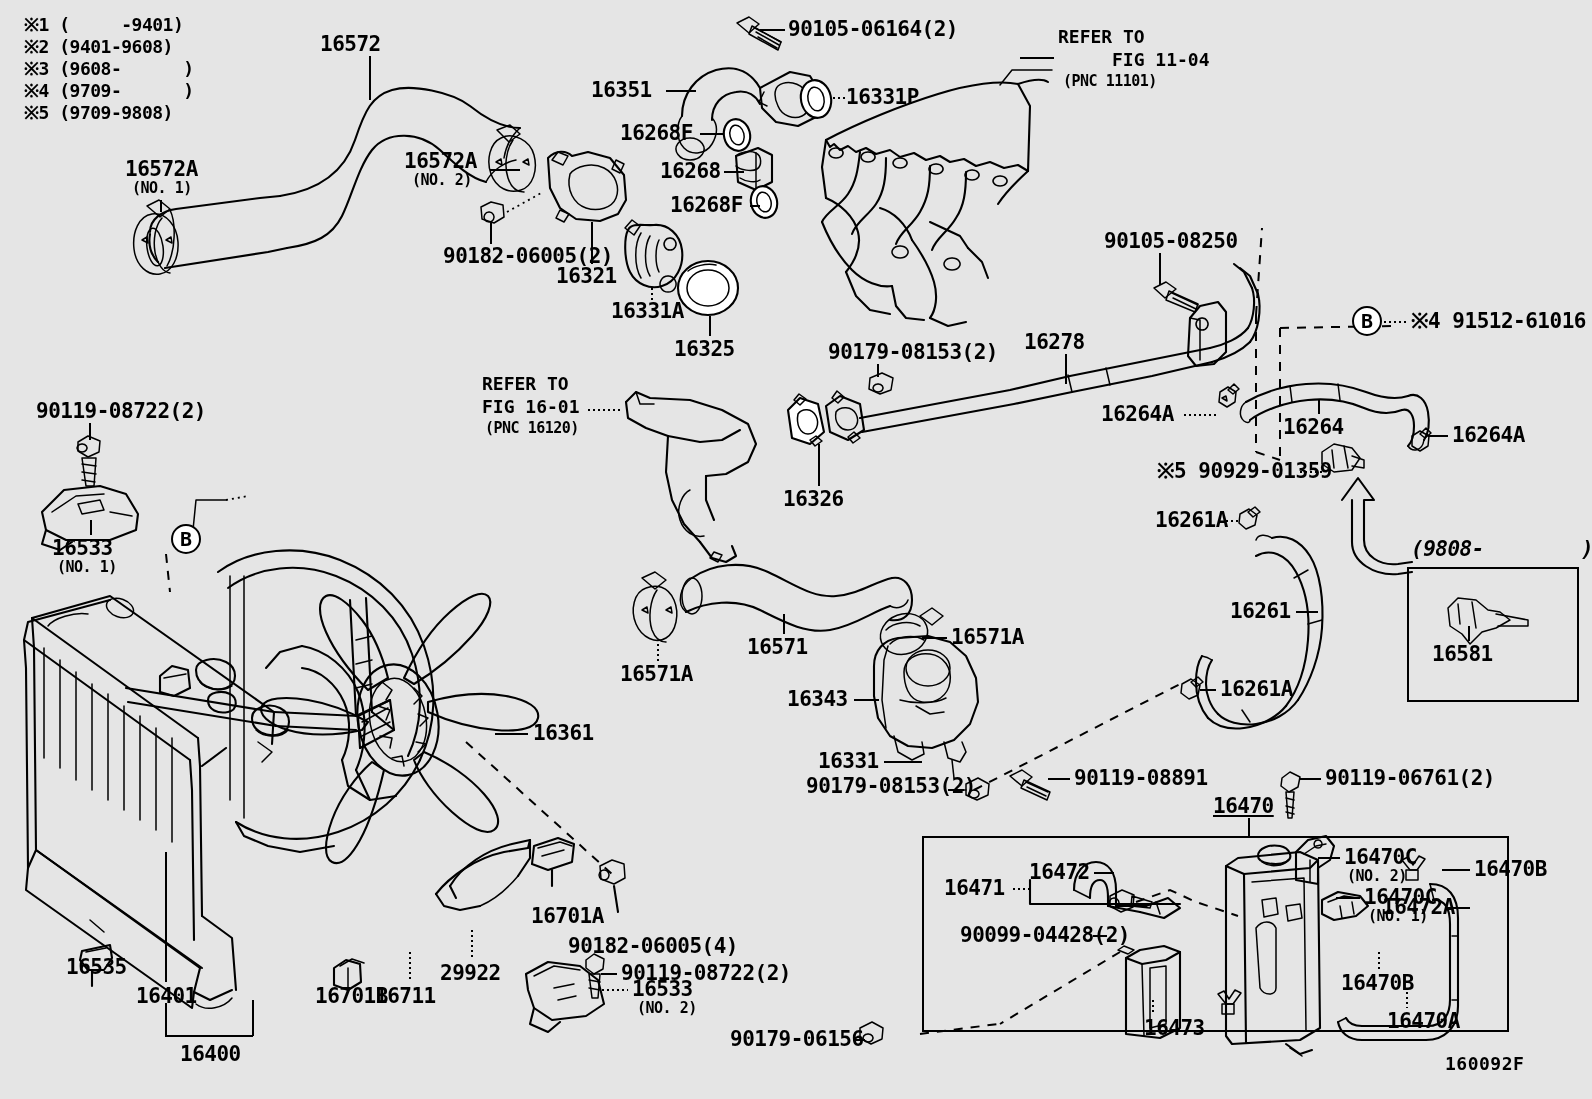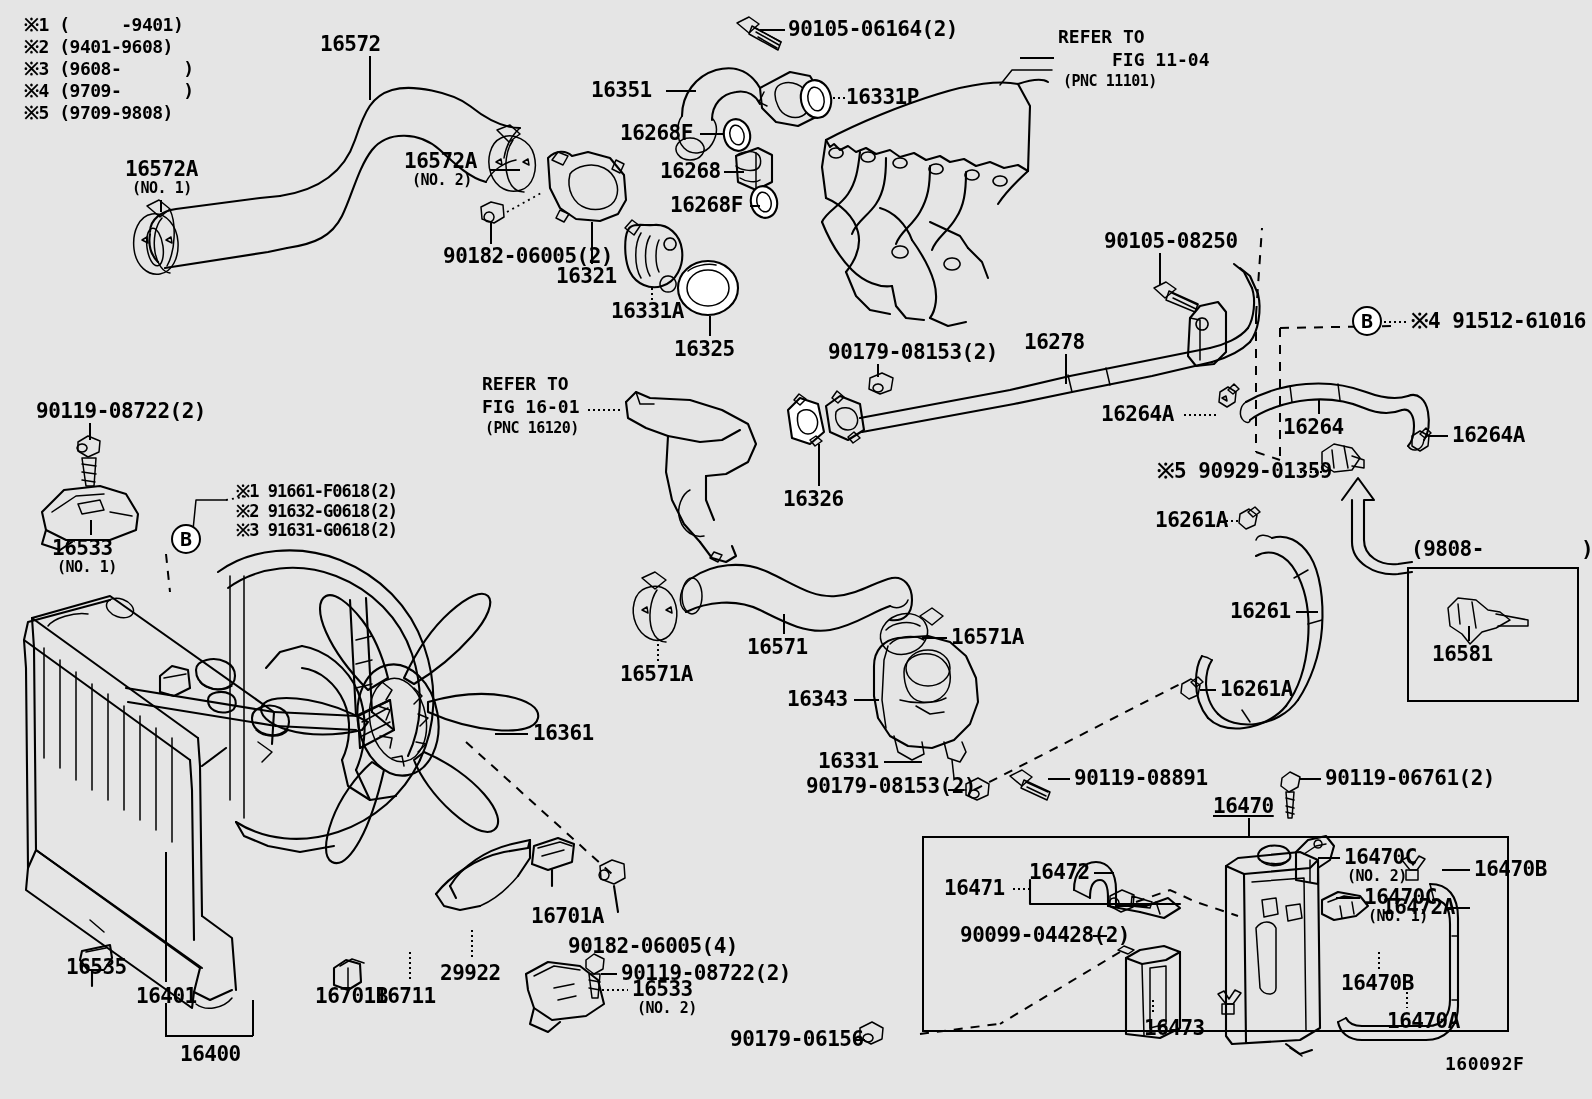--- a/index.html
+++ b/index.html
@@ -779,36 +779,33 @@
   <div class="lbl" style="left:1155px; top:509px;">16261A</div>
   <div class="dot" style="left:1226px; top:520px; width:14px;"></div>
 
   <div class="lbl" style="left:1230px; top:600px;">16261</div>
   <div class="lead h" style="left:1296px; top:611px; width:22px;"></div>
 
   <div class="lbl" style="left:1220px; top:678px;">16261A</div>
   <div class="lead h" style="left:1200px; top:689px; width:16px;"></div>
 
   <div class="box" style="left:1407px; top:567px; width:172px; height:135px;"></div>
-  <div class="lbl" style="left:1411px; top:538px;">(9808-        )</div>
+  <div class="lbl" style="left:1411px; top:538px;font-style:italic;">(9808-        )</div>
   <div class="lbl" style="left:1432px; top:643px;">16581</div>
   <div class="lead v" style="left:1468px; top:626px; height:15px;"></div>
 
   <div class="lbl" style="left:36px; top:400px;">90119-08722(2)</div>
   <div class="lead v" style="left:89px; top:423px; height:17px;"></div>
 
   <div class="lbl" style="left:52px; top:537px;">16533</div>
   <div class="lbl sm" style="left:57px; top:560px;">(NO. 1)</div>
   <div class="lead v" style="left:90px; top:520px; height:15px;"></div>
 
   <div class="bcirc" style="left:171px; top:524px;">B</div>
 
-  <div class="lbl noteblk" style="left:236px; top:482px;"><span>※1 91661-F0618(2)</span>
-<span>※2 91632-G0618(2)</span>
-<span>※3 91631-G0618(2)</span></div>
 
   <div class="lbl" style="left:533px; top:722px;">16361</div>
   <div class="lead h" style="left:495px; top:733px; width:33px;"></div>
 
   <div class="lbl" style="left:620px; top:663px;">16571A</div>
   <div class="dotv" style="left:657px; top:644px; height:17px;"></div>
 
   <div class="lbl" style="left:747px; top:636px;">16571</div>
   <div class="lead v" style="left:783px; top:614px; height:20px;"></div>
 

